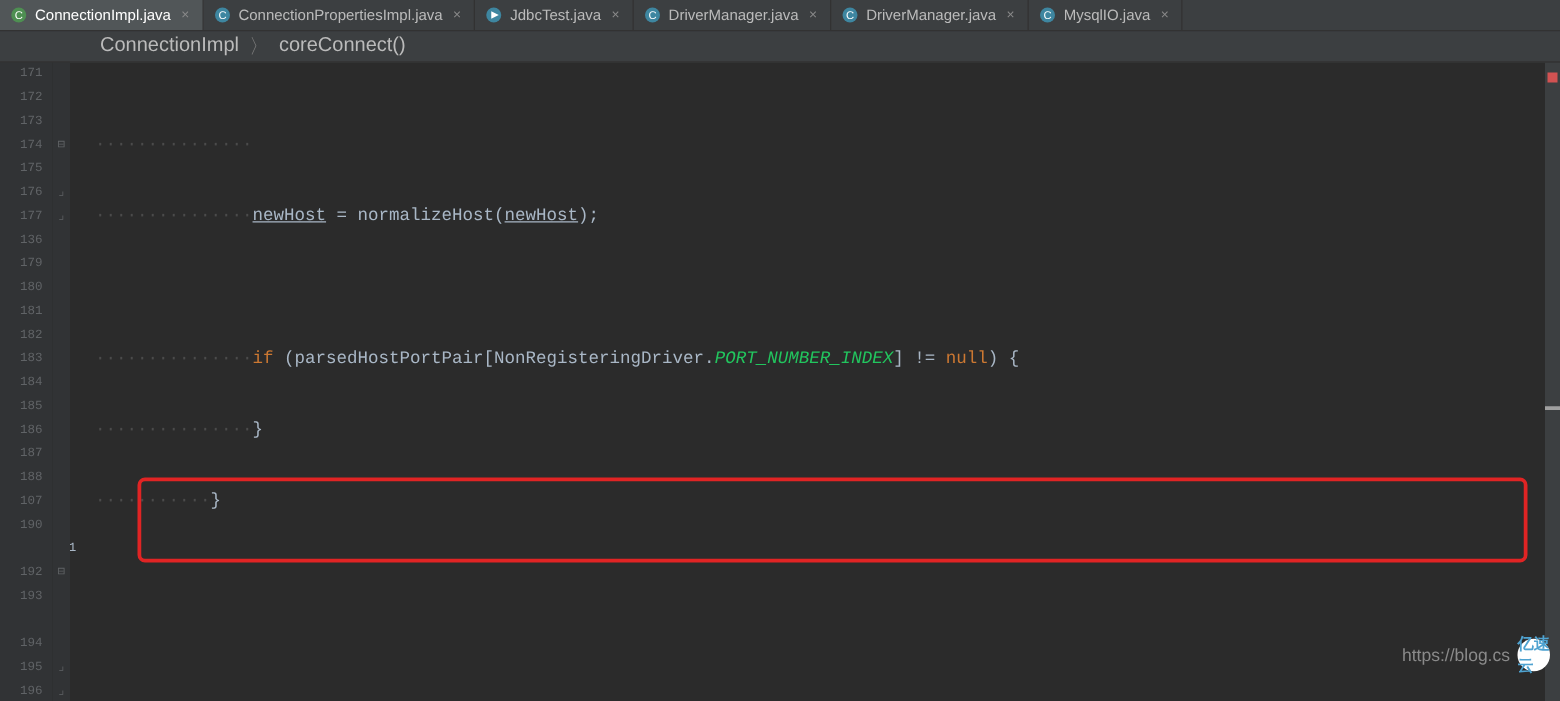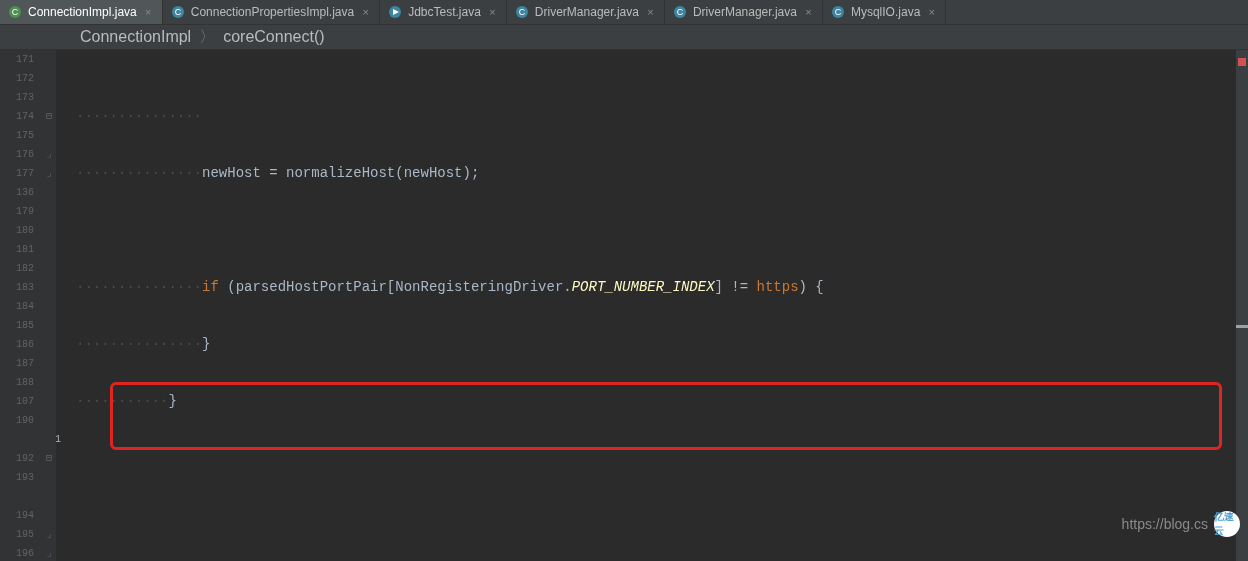--- a/index.html
+++ b/index.html
@@ -97,22 +97,22 @@
     position: absolute;
     border: 3px solid #e02424;
     border-radius: 6px;
     pointer-events: none;
   }
 
   .ind  { color: #4b4b4b; }
   .kw   { color: #cc7832; }
   .ident{ color: #a9b7c6; }
   .par  { color: #a9b7c6; }
-  .ul   { }
-  .const{ color: #fef9c3; font-style: italic; }
+  .ul   { text-decoration: underline; }
+  .const{ color: #22c55e; font-style: italic; }
 
   .right-strip {
     position: absolute; right: 0; top: 0; width: 12px; height: 100%;
     background: #3c3f41;
   }
   .error-stripe-item {
     position: absolute; right: 2px; top: 8px; width: 8px; height: 8px; background: #d25252;
   }
   .caret-stripe { position:absolute; right:0; top: 275px; width:12px; height:3px; background:#a0a0a0; }
 
@@ -120,21 +120,21 @@
     position: absolute;
     right: 8px; bottom: 24px;
     font-family: Arial, sans-serif;
     font-size: 14px;
     color: #8a8a8a;
     display: flex; align-items: center; gap: 6px;
   }
   .watermark .logo {
     width: 26px; height: 26px; border-radius: 50%;
     display:flex; align-items:center; justify-content:center;
-    background: #fff; color:#4fa3d1; font-weight:bold; font-size: 10px;
+    background: #fff; color:#4fa3d1; font-weight:bold; font-size: 13px;
   }
 </style>
 </head>
 <body>
 
 <div class="tabs">
   <div class="tab active">
     <svg width="14" height="14" viewBox="0 0 14 14">
         <circle cx="7" cy="7" r="6" fill="#4e8f52"></circle>
         <text x="7" y="10" text-anchor="middle" font-size="9" fill="#fff" font-family="Arial">C</text>
@@ -248,21 +248,21 @@
       <div class="fr"></div>
       <div class="fr">⌟</div>
       <div class="fr">⌟</div>
     </div>
 
   <div class="code" id="code">
 
     <div class="row"><span class="ind">···············</span></div>
     <div class="row"><span class="ind">···············</span><span class="ident ul">newHost</span><span class="ident"> = normalizeHost(</span><span class="ident ul">newHost</span><span class="par">);</span></div>
     <div class="row"></div>
-    <div class="row"><span class="ind">···············</span><span class="kw">if</span><span class="ident"> (parsedHostPortPair[NonRegisteringDriver.</span><span class="const">PORT_NUMBER_INDEX</span><span class="ident">] != </span><span class="kw">https</span><span class="par">) {</span></div>
+    <div class="row"><span class="ind">···············</span><span class="kw">if</span><span class="ident"> (parsedHostPortPair[NonRegisteringDriver.</span><span class="const">PORT_NUMBER_INDEX</span><span class="ident">] != </span><span class="kw">null</span><span class="par">) {</span></div>
     <div class="row"><span class="ind">···············</span><span class="par">}</span></div>
     <div class="row"><span class="ind">···········</span><span class="par">}</span></div>
     <div class="row"></div>
     
     
     
     
     
     
     

